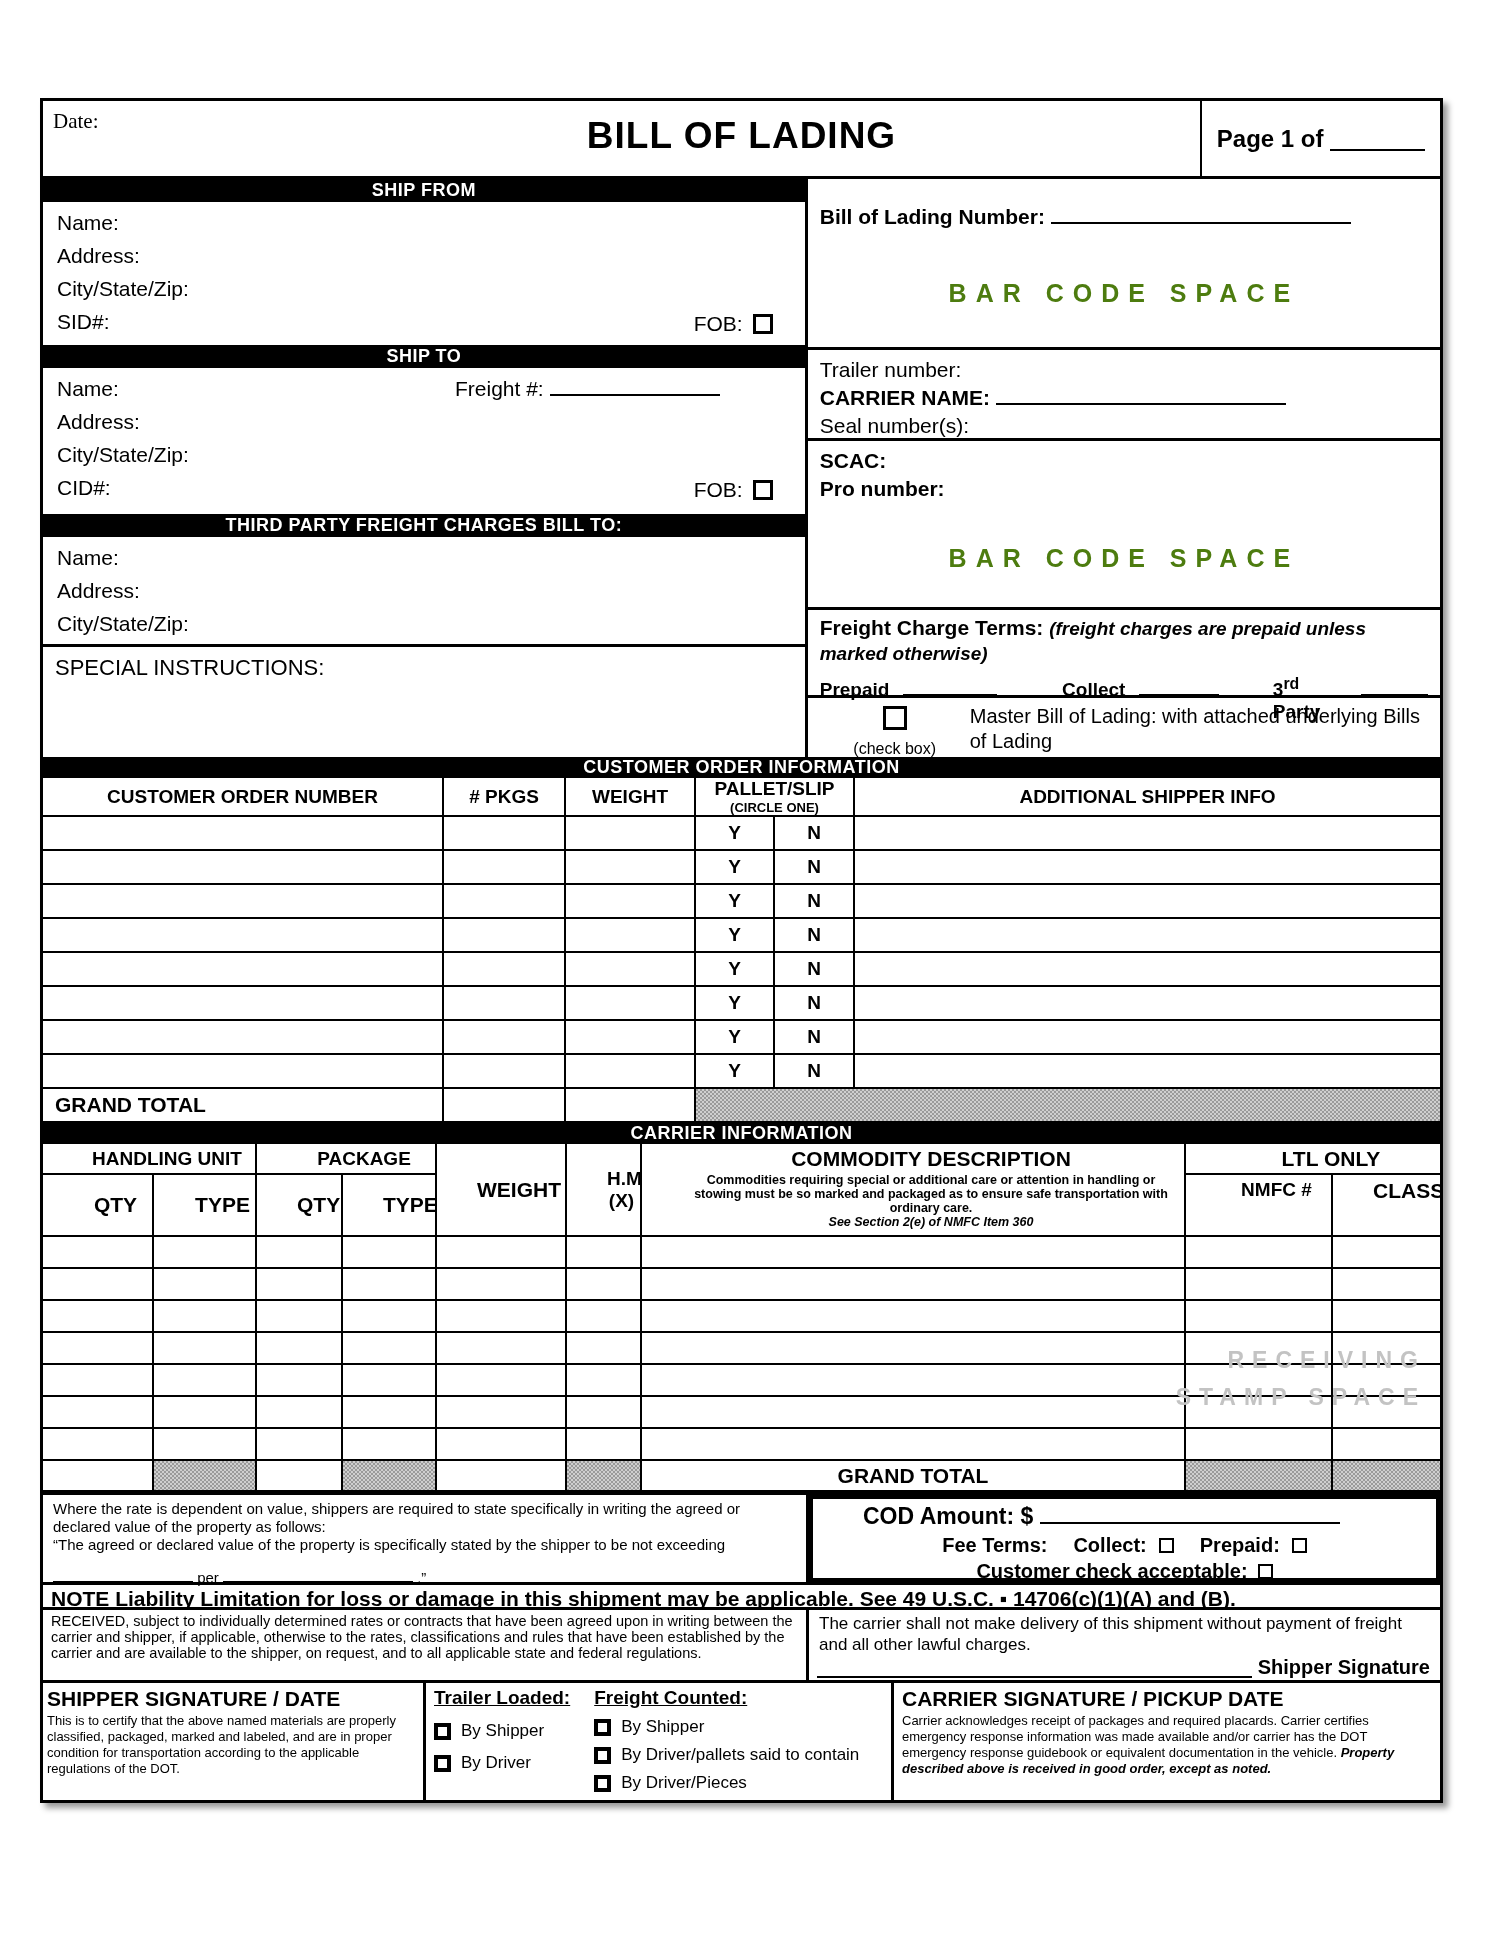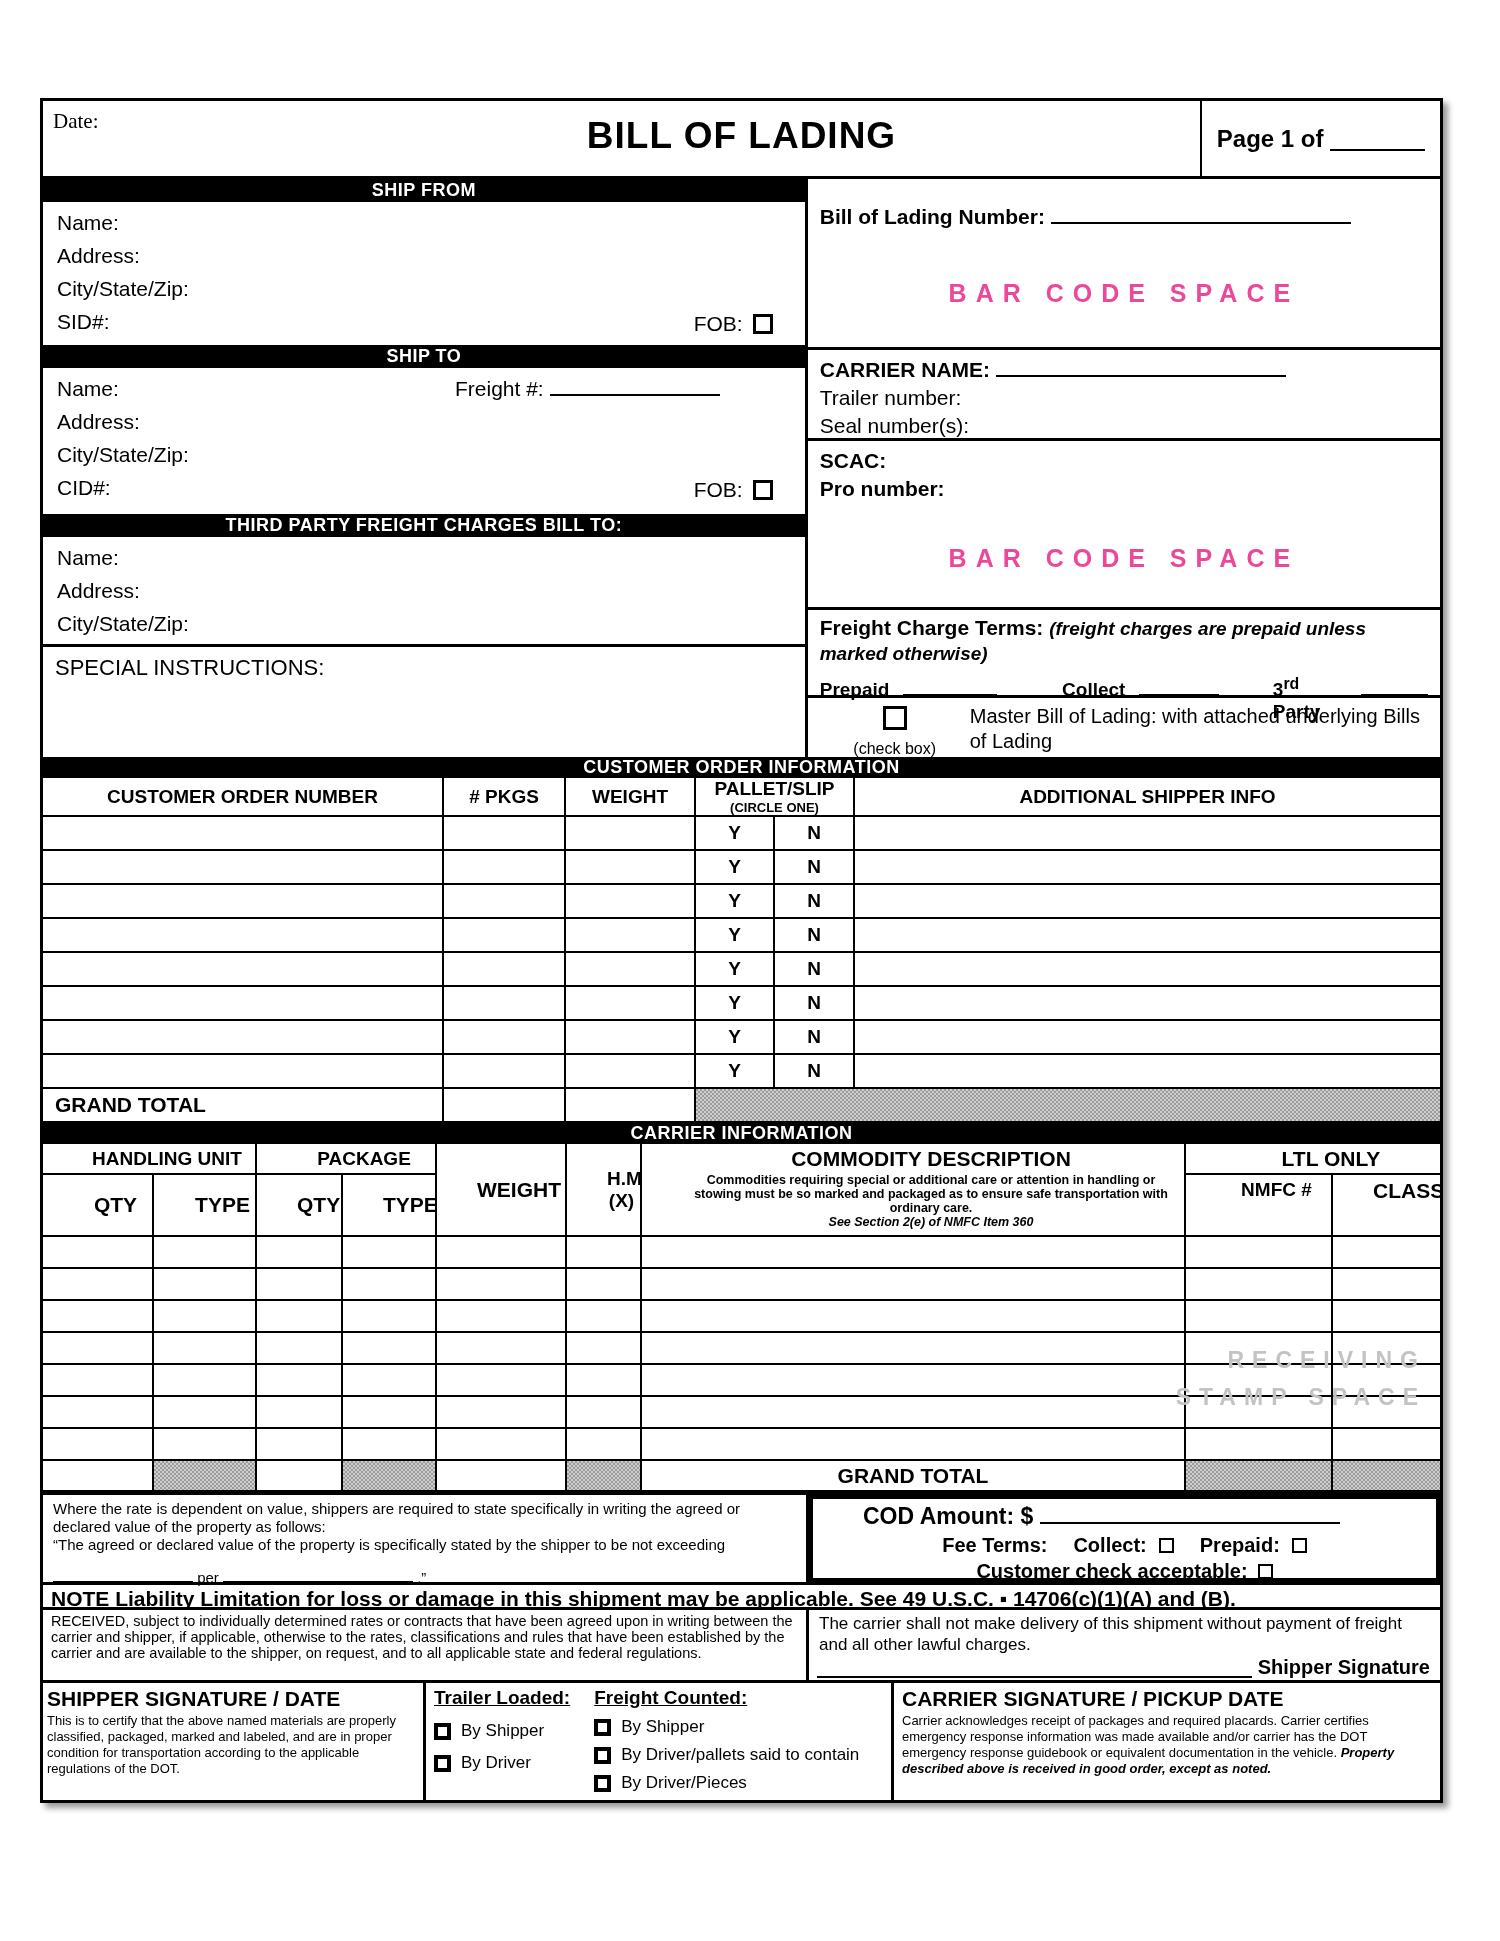--- a/index.html
+++ b/index.html
@@ -36,21 +36,21 @@
   
   .rsec { padding:6px 12px; position:relative; }
   .r1 { height:168px; }
   .r2 { height:91px; border-top:0; }
   .r3 { height:169px; }
   .r4 { height:88px; }
   .r5 { height:62px; display:flex; }
   .r2,.r3,.r4,.r5 { border-top:3px solid #000; }
   .rlab { font-size:21px; line-height:28px; }
   .rlab b { font-size:21px; }
-  .barcode { position:absolute; left:0; right:0; text-align:center; font-size:25px; font-weight:bold; letter-spacing:9px; color:#ec4899; }
+  .barcode { position:absolute; left:0; right:0; text-align:center; font-size:25px; font-weight:bold; letter-spacing:9px; color:#4d7c0f; }
   .ft-title { font-size:21px; font-weight:bold; line-height:24px; }
   .ft-title i { font-size:19px; }
   .ft-opts { display:flex; margin-top:9px; font-size:19px; font-weight:bold; gap:14px; align-items:baseline; }
   .mb-check { width:150px; text-align:center; padding-top:4px; }
   .mb-check .cap { display:block; font-size:16px; margin-top:6px; }
   .mb-text { flex:1; font-size:20px; line-height:25px; padding-top:2px; }
 
   
   table { border-collapse:collapse; table-layout:fixed; width:100%; }
   td,th { border:2px solid #000; padding:0 4px; overflow:hidden; }
@@ -158,22 +158,22 @@
 
       <div class="special"><span>SPECIAL INSTRUCTIONS:</span></div>
     </div>
 
     <div class="col-right">
       <div class="rsec r1">
         <div class="rlab" style="padding-top:18px;"><b>Bill of Lading Number:</b> <span class="blank" style="width:300px;"></span></div>
         <div class="barcode" style="top:100px;">BAR CODE SPACE</div>
       </div>
       <div class="rsec r2">
+        <div class="rlab">Trailer number:</div>
         <div class="rlab"><b>CARRIER NAME:</b> <span class="blank" style="width:290px;"></span></div>
-        <div class="rlab">Trailer number:</div>
         <div class="rlab">Seal number(s):</div>
       </div>
       <div class="rsec r3">
         <div class="rlab" style="font-weight:bold;">SCAC:</div>
         <div class="rlab" style="font-weight:bold;">Pro number:</div>
         <div class="barcode" style="top:103px;">BAR CODE SPACE</div>
       </div>
       <div class="rsec r4">
         <div class="ft-title"><span>Freight Charge Terms:</span> <i>(freight charges are prepaid unless marked otherwise)</i></div>
         <div class="ft-opts">

